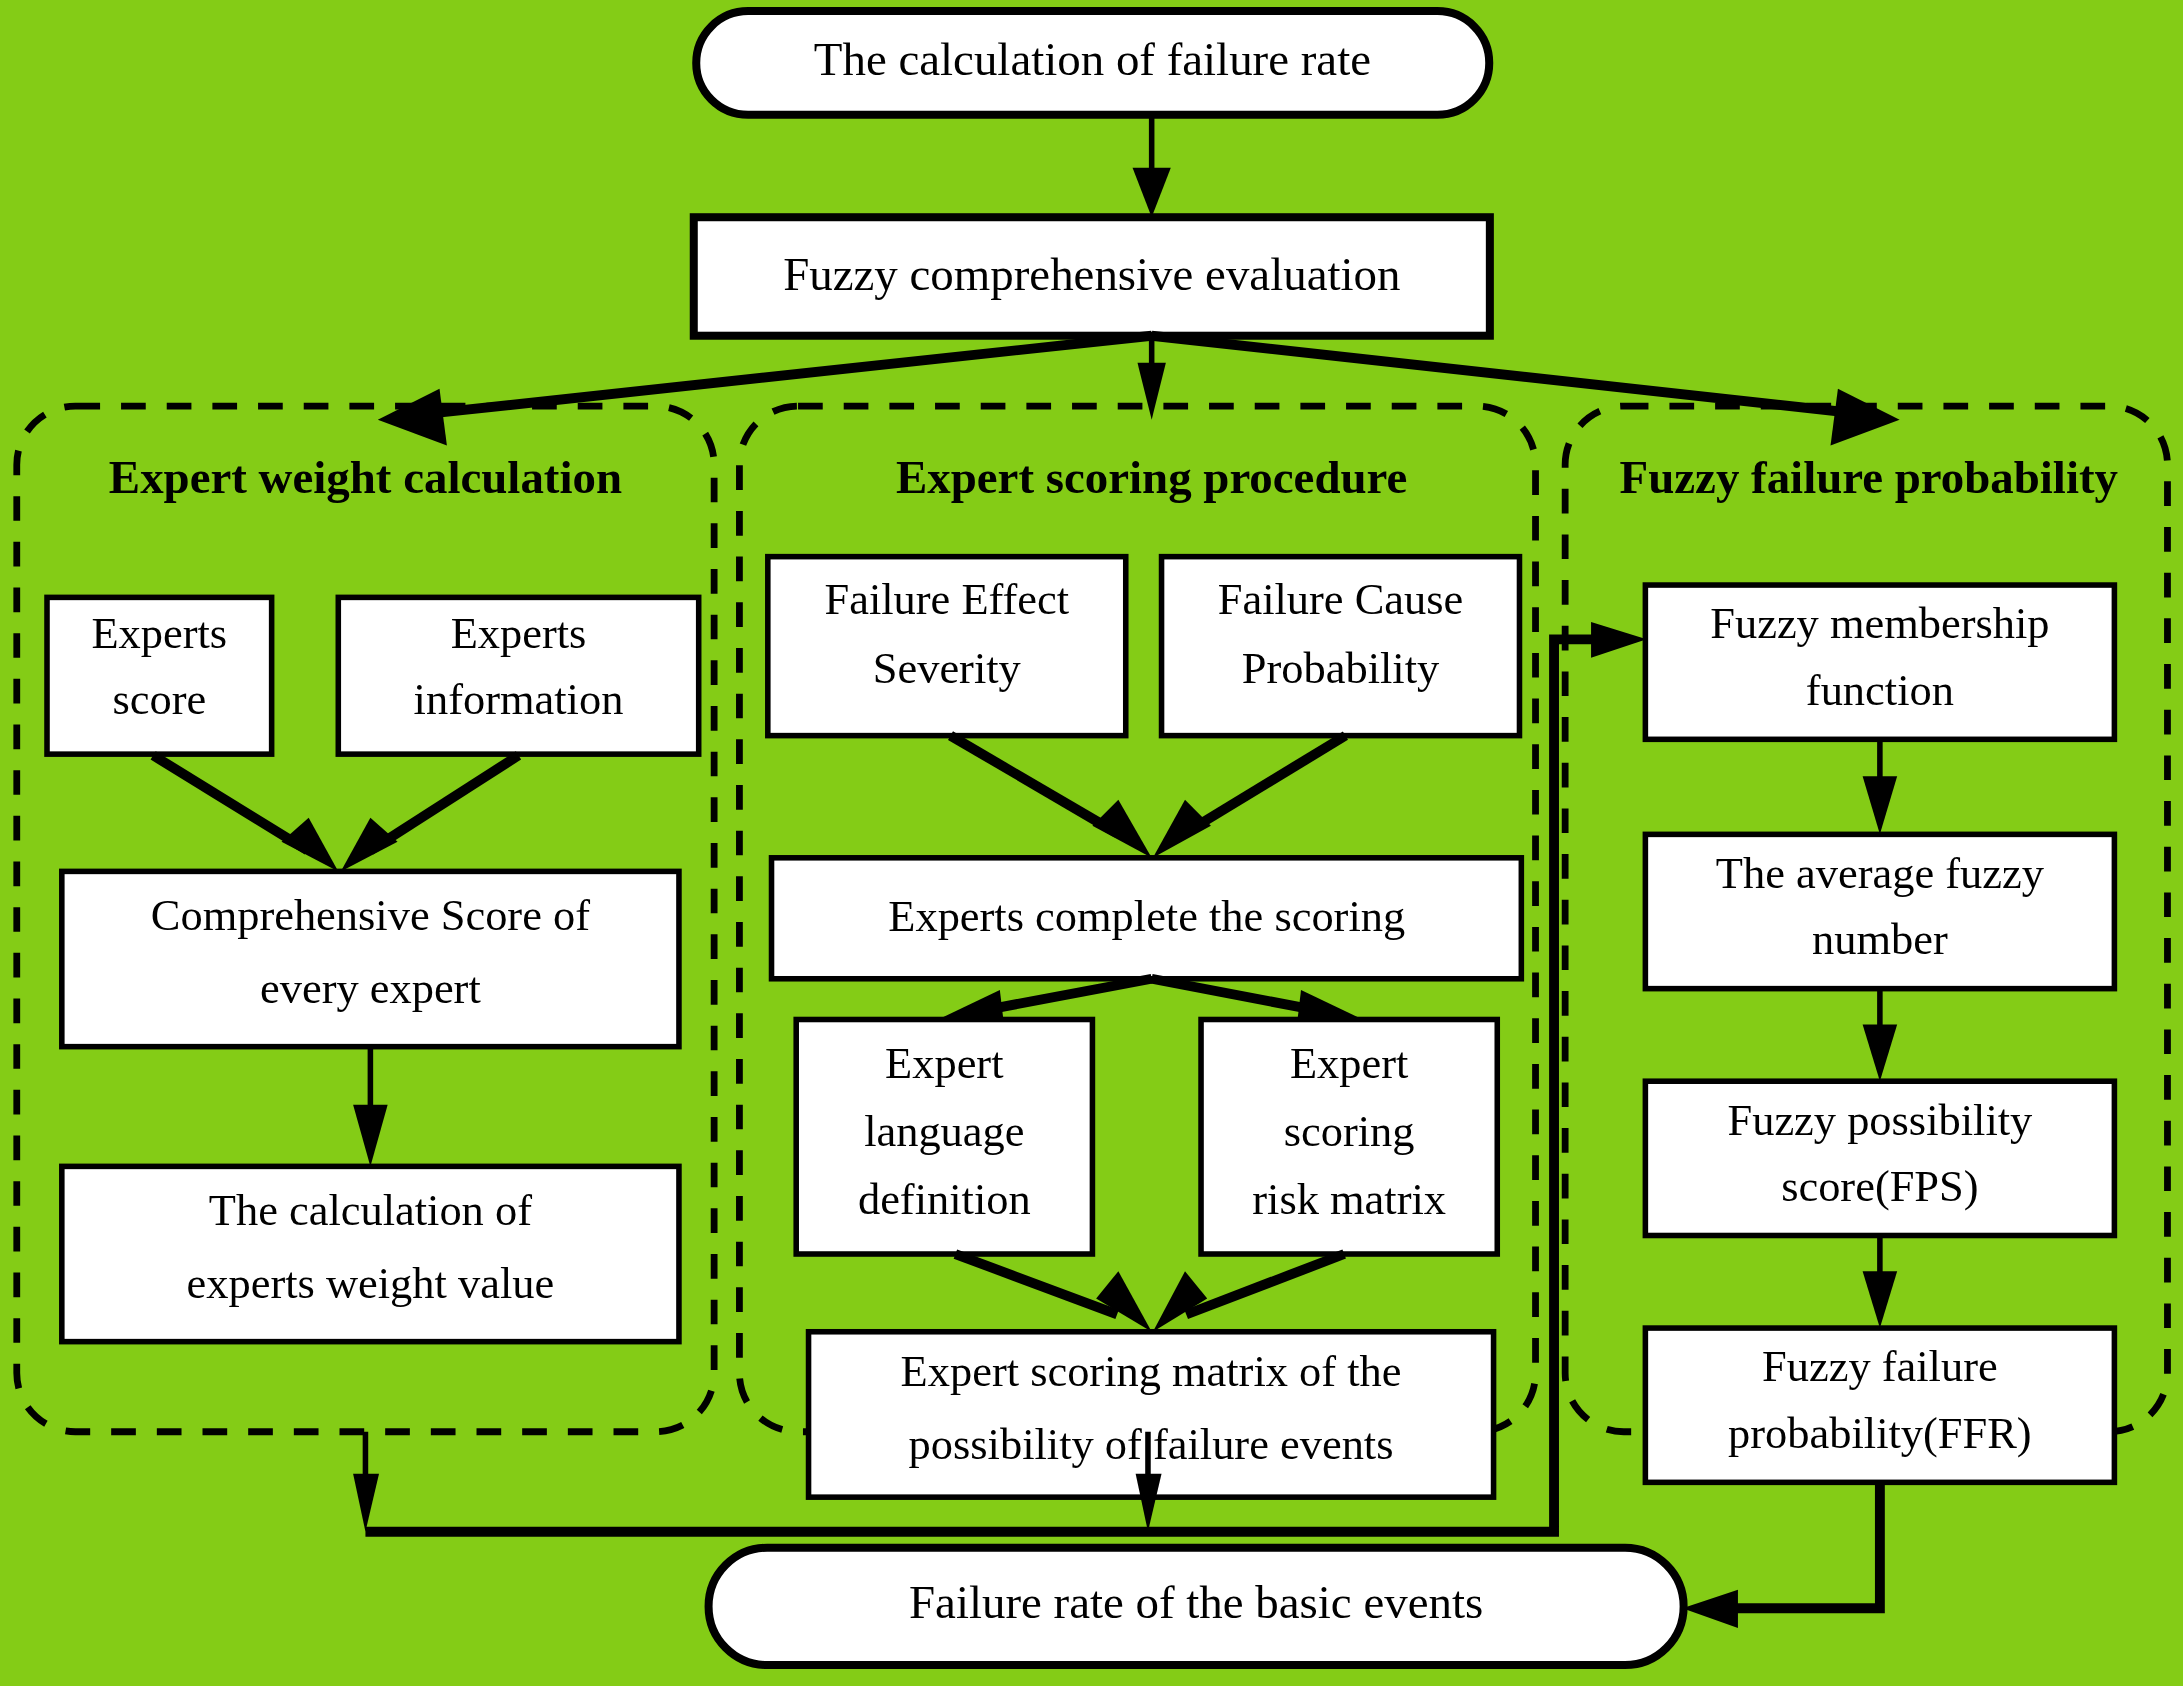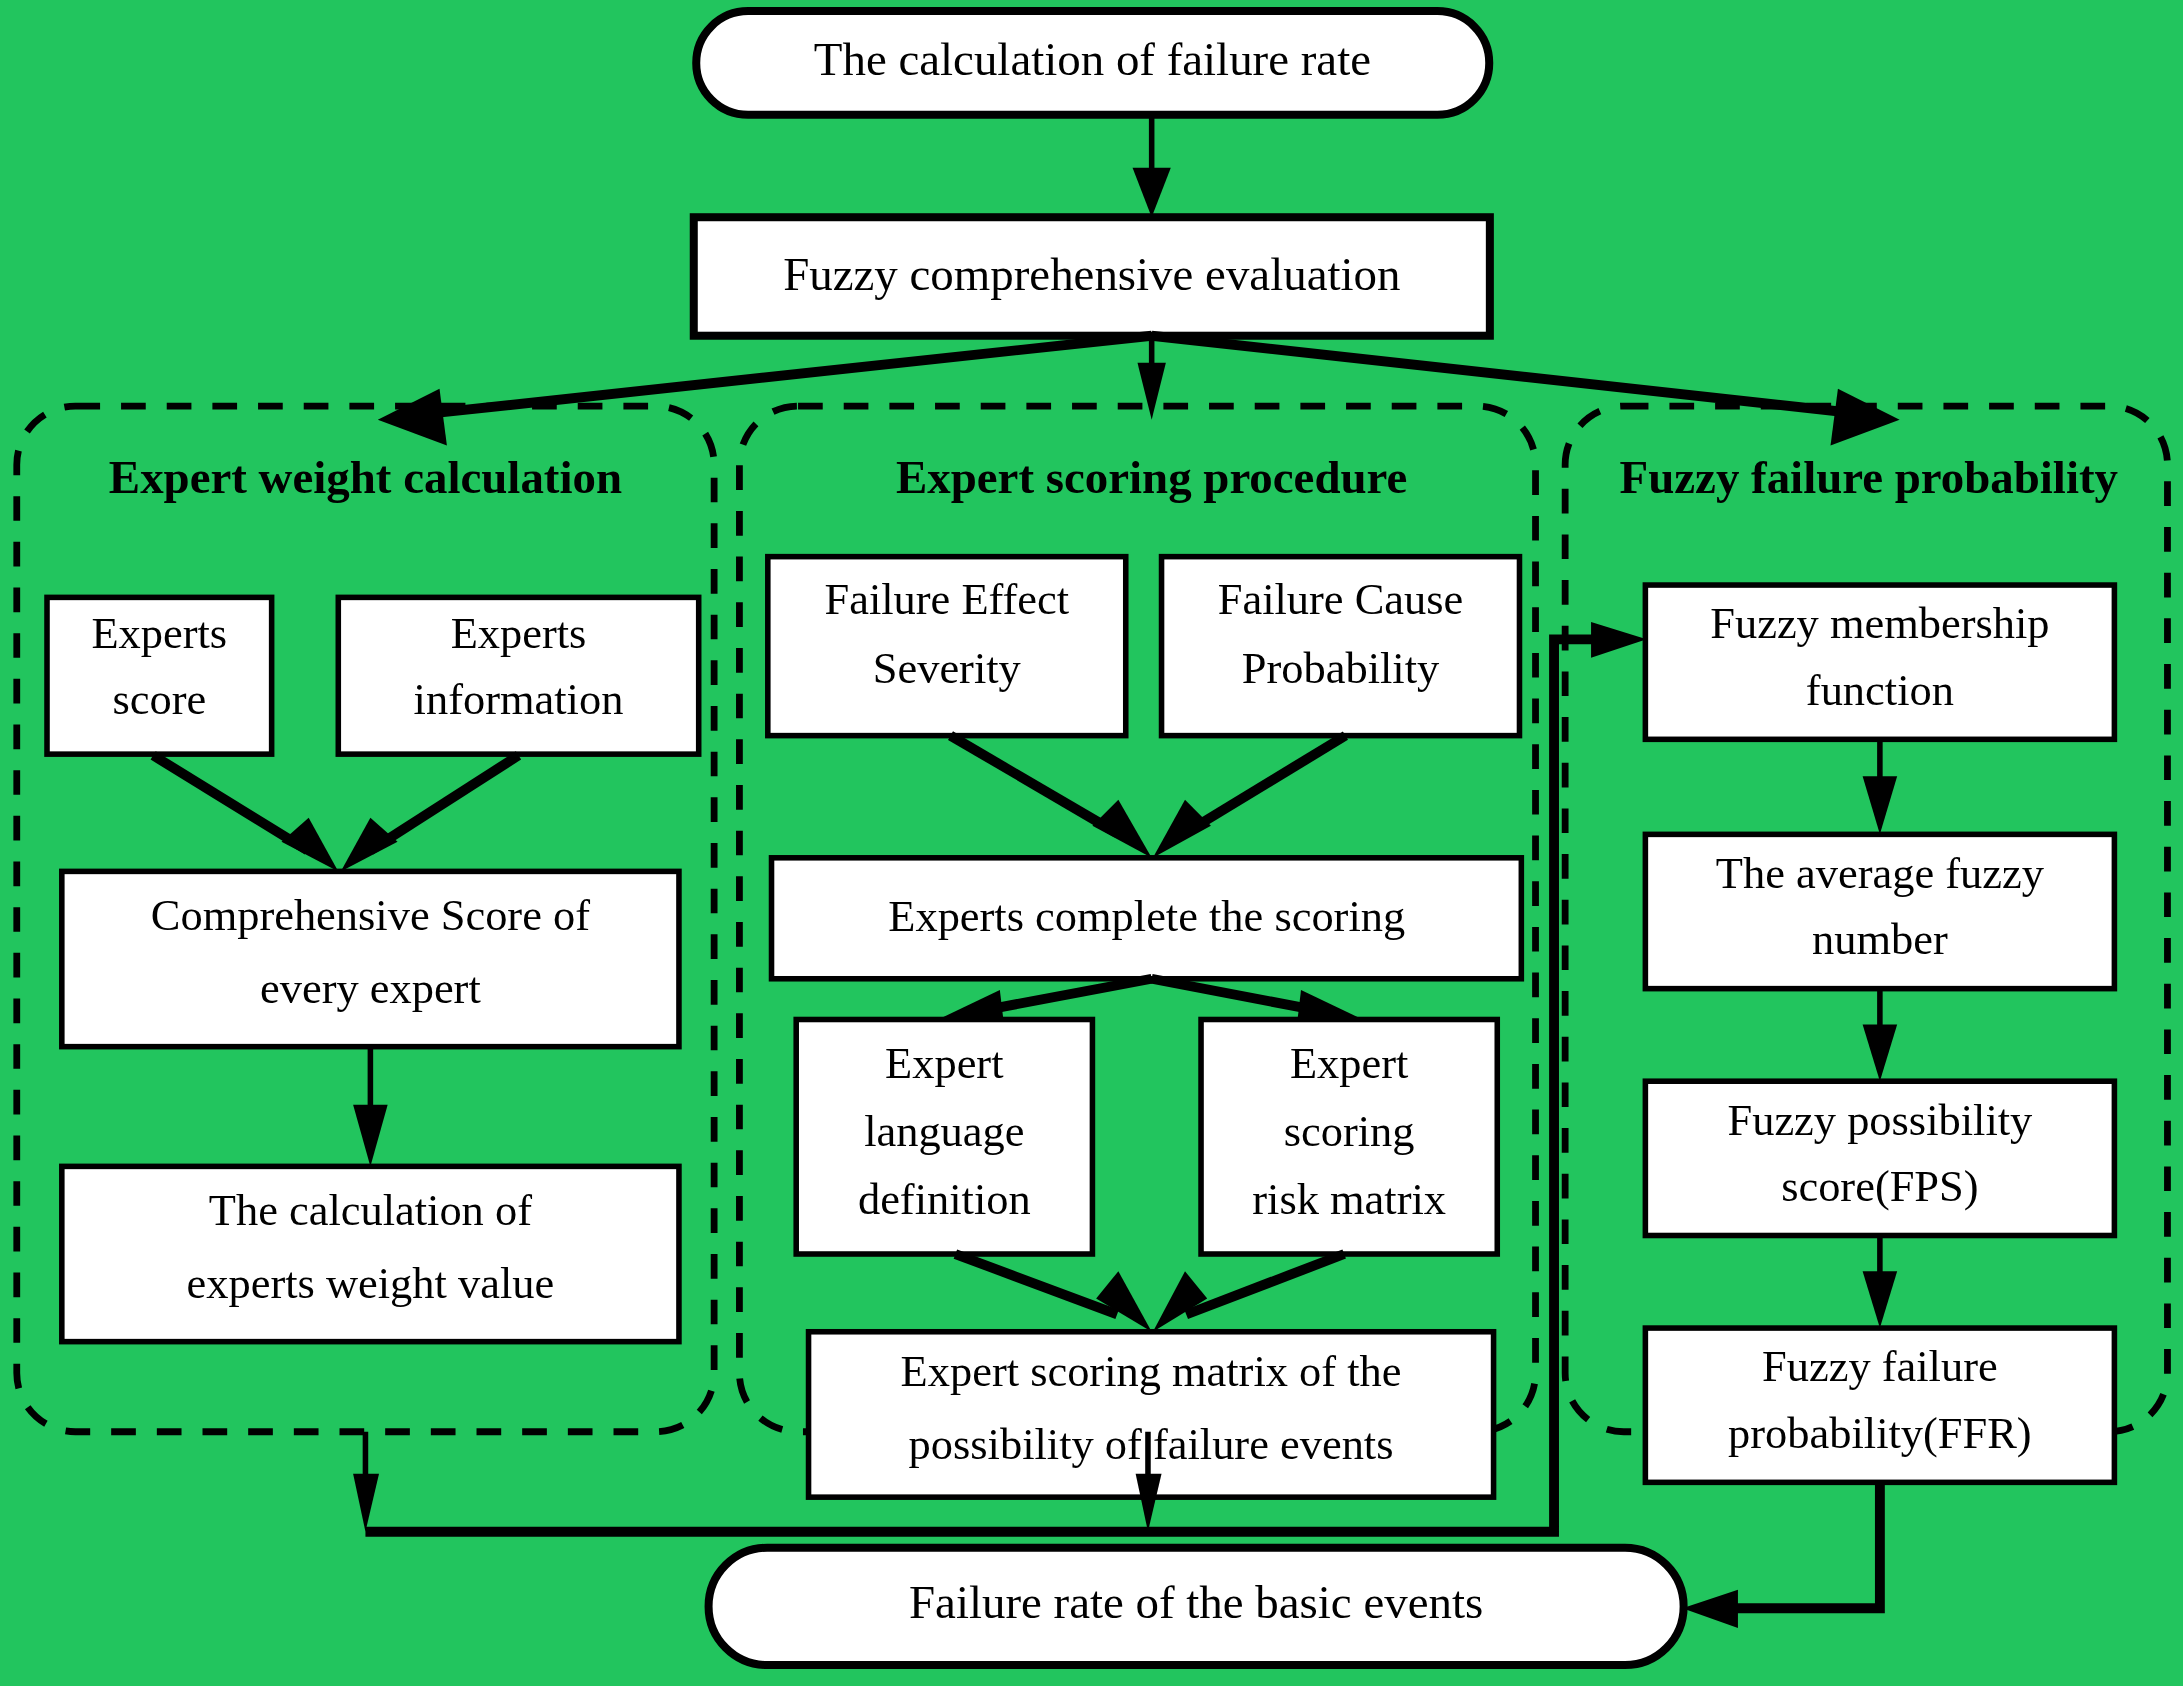--- a/index.html
+++ b/index.html
@@ -7,21 +7,21 @@
     padding: 0;
     background: #ffffff;
   }
   body {
     font-family: "Liberation Serif", "DejaVu Serif", serif;
   }
   #diagram-root {
     position: relative;
     width: 2183px;
     height: 1686px;
-    background: #22c55e;
+    background: #84cc16;
     overflow: hidden;
   }
   svg#flow {
     position: absolute;
     top: 0;
     left: 0;
     width: 2183px;
     height: 1686px;
   }
   .node-text {

